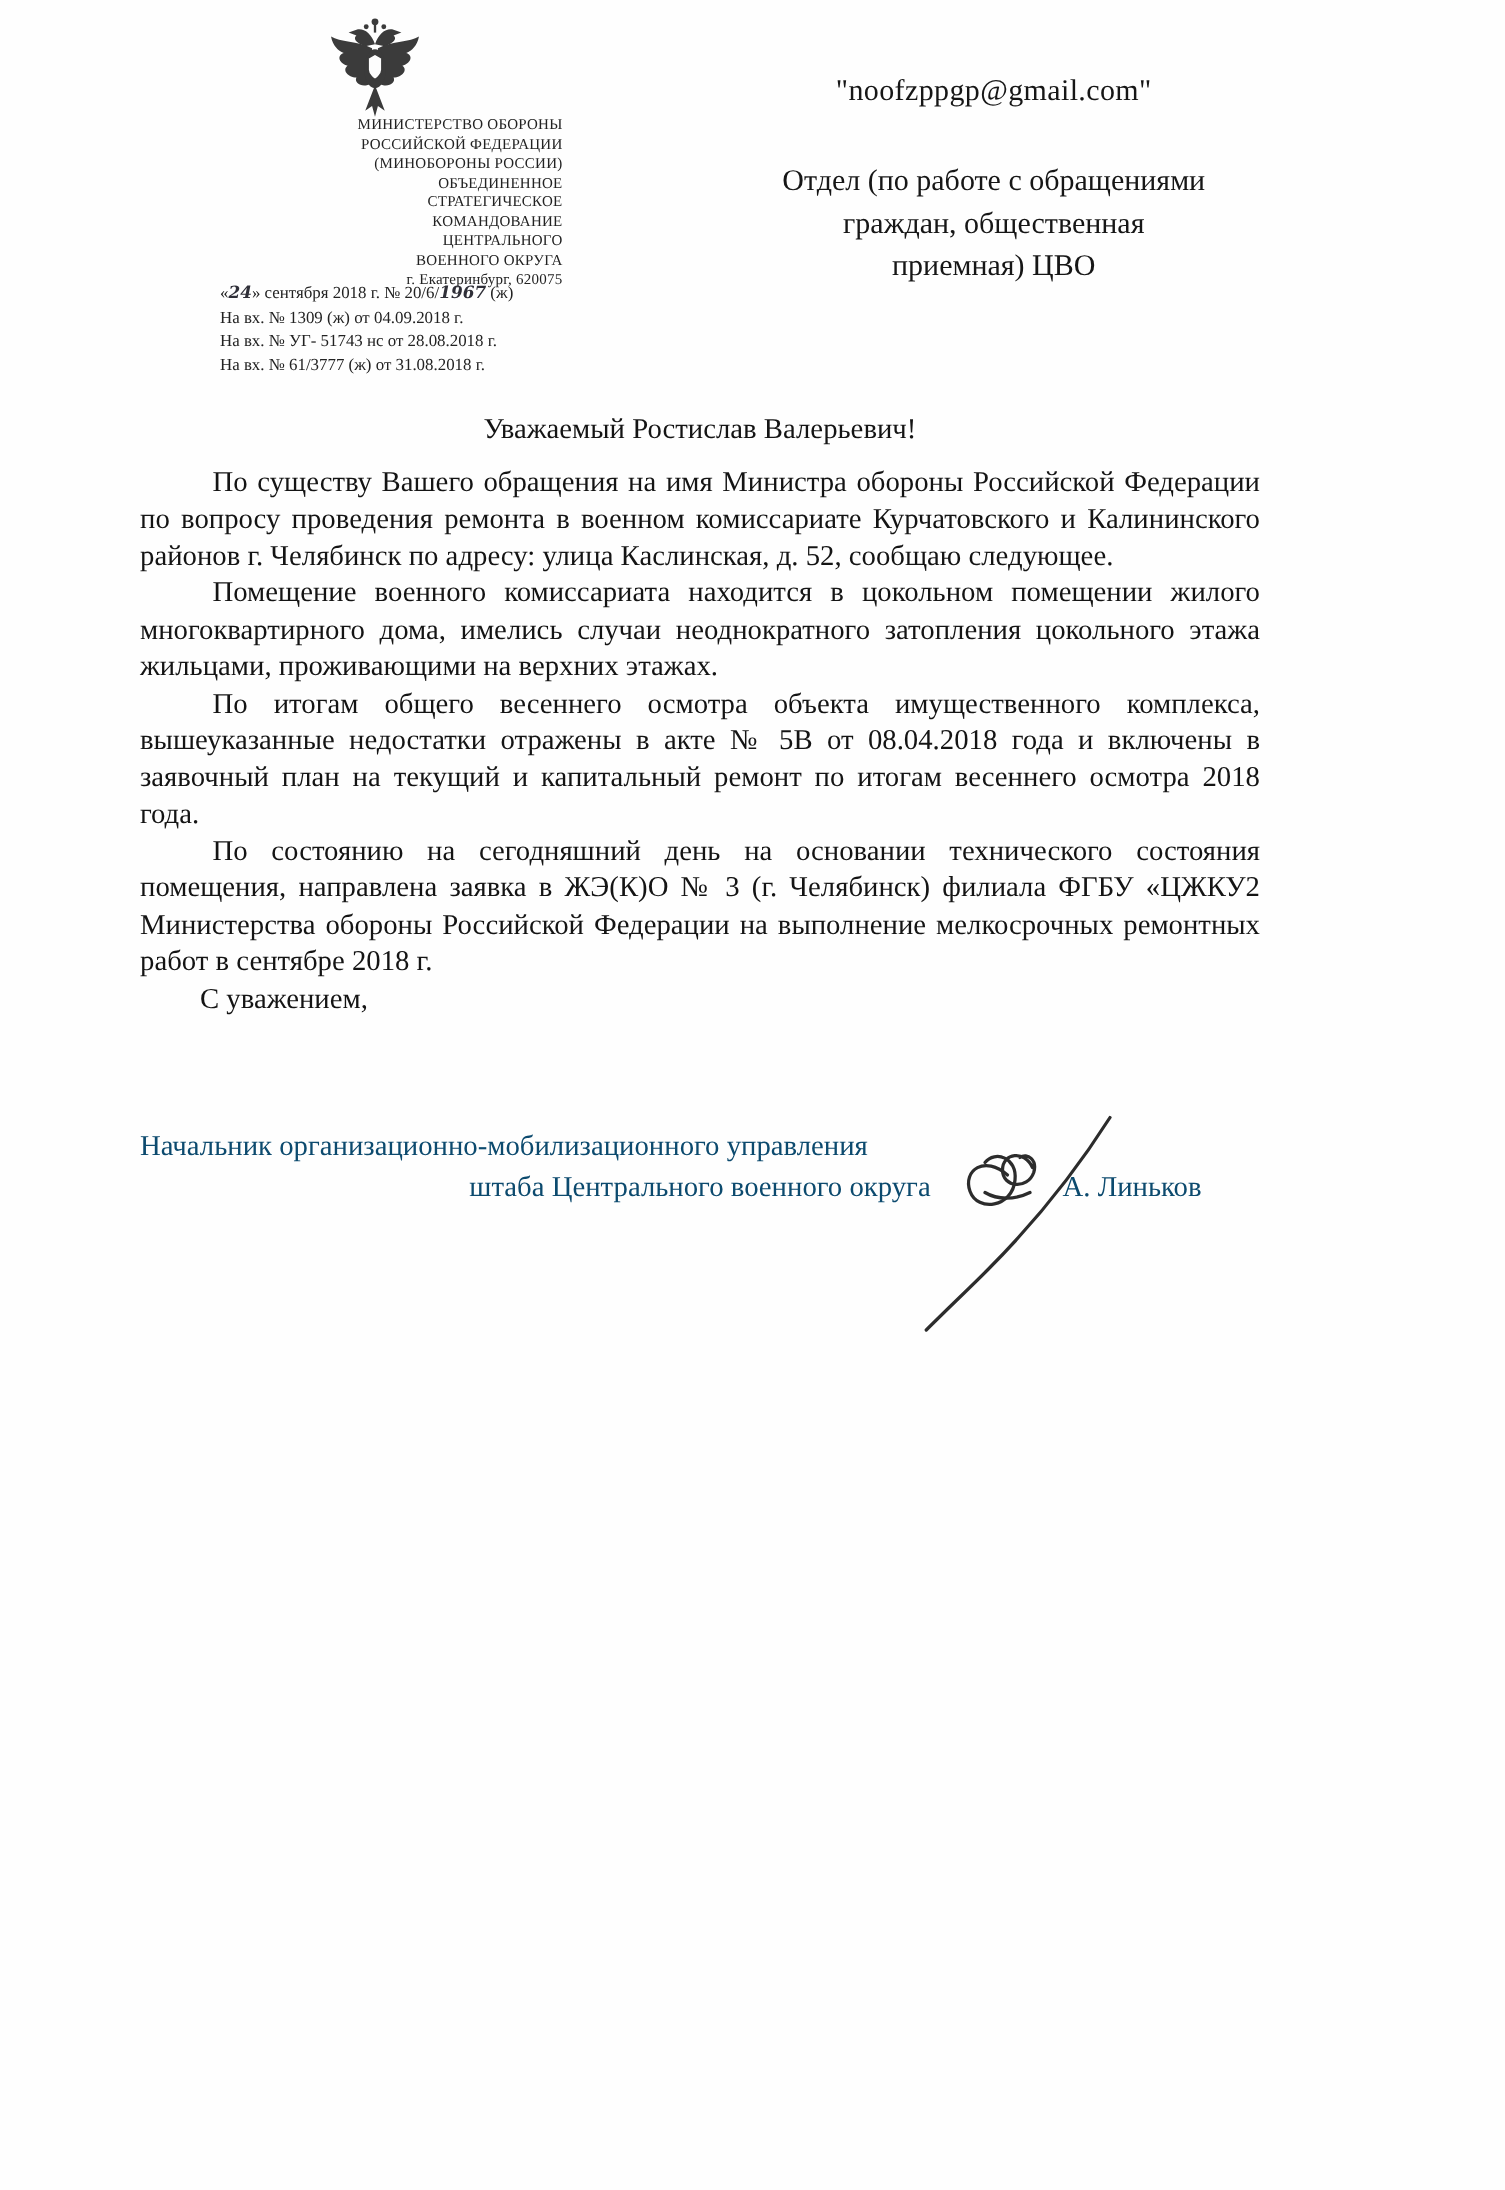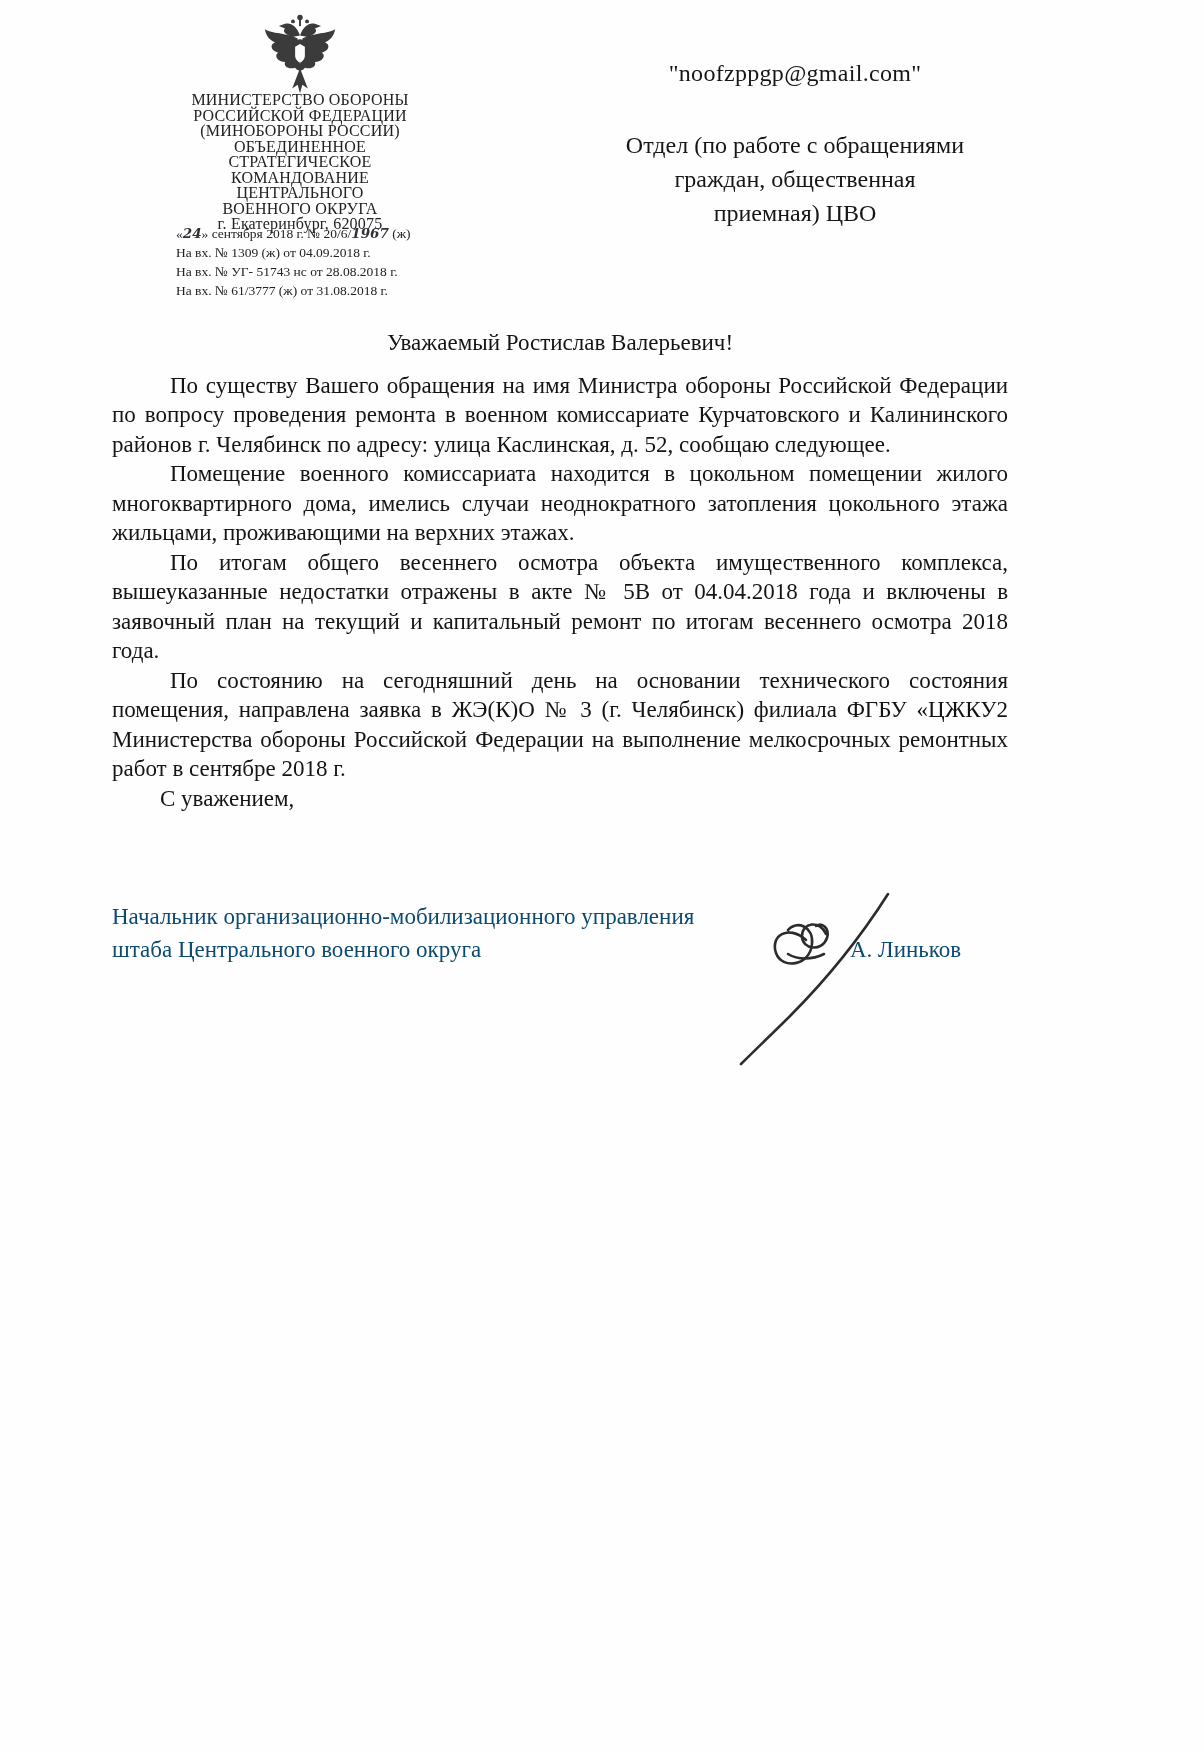--- a/index.html
+++ b/index.html
@@ -25,22 +25,22 @@
     top: 12px;
     width: 84px;
     height: 86px;
     text-align: center;
   }
   .letterhead-org {
     position: absolute;
     left: 150px;
     top: 92px;
     width: 300px;
-    text-align: center;
-    font-size: 16px;
+    text-align: right;
+    font-size: 12px;
     line-height: 15.5px;
     letter-spacing: 0.2px;
     color: #222;
   }
   .letterhead-org div { white-space: nowrap; }
   .letterhead-refs {
     position: absolute;
     left: 176px;
     top: 224px;
     width: 330px;
@@ -98,21 +98,21 @@
   
   .sign-block {
     position: absolute;
     left: 112px;
     top: 900px;
     width: 896px;
     font-size: 23px;
     line-height: 33px;
     color: #0c4a6e;
   }
-  .sign-line2 { position: relative; }
+  .sign-line2 { position: relative; text-align: center; }
   .signer-name {
     position: absolute;
     left: 738px;
     top: 0;
     white-space: nowrap;
   }
   .signature-svg {
     position: absolute;
     left: 728px;
     top: 884px;
@@ -171,21 +171,21 @@
       <div>Отдел   (по работе с обращениями</div>
       <div>граждан, общественная</div>
       <div>приемная) ЦВО</div>
     </div>
   </div>
 
   <div class="letter-body">
     <div class="salutation">Уважаемый Ростислав Валерьевич!</div>
     <p>По существу Вашего обращения на имя Министра обороны Российской Федерации по вопросу проведения ремонта в военном комиссариате Курчатовского и Калининского районов г. Челябинск по адресу: улица Каслинская, д. 52, сообщаю следующее.</p>
     <p>Помещение военного комиссариата находится в цокольном помещении жилого многоквартирного дома, имелись случаи неоднократного затопления цокольного этажа жильцами, проживающими на верхних этажах.</p>
-    <p>По итогам общего весеннего осмотра объекта имущественного комплекса, вышеуказанные недостатки отражены в акте № 5В от 04.04.2018 года и включены в заявочный план на текущий и капитальный ремонт  по итогам весеннего осмотра 2018 года.</p>
+    <p>По итогам общего весеннего осмотра объекта имущественного комплекса, вышеуказанные недостатки отражены в акте № 5В от 08.04.2018 года и включены в заявочный план на текущий и капитальный ремонт  по итогам весеннего осмотра 2018 года.</p>
     <p>По состоянию на сегодняшний день   на основании технического состояния помещения, направлена заявка   в ЖЭ(К)О № 3 (г. Челябинск) филиала ФГБУ «ЦЖКУ2 Министерства обороны Российской Федерации на выполнение мелкосрочных ремонтных работ  в сентябре 2018 г.</p>
     <div class="closing">С уважением,</div>
   </div>
 
   <div class="sign-block">
     <div>Начальник  организационно-мобилизационного управления</div>
     <div class="sign-line2">
       <span>штаба Центрального военного округа</span>
       <span class="signer-name">А. Линьков</span>
     </div>

